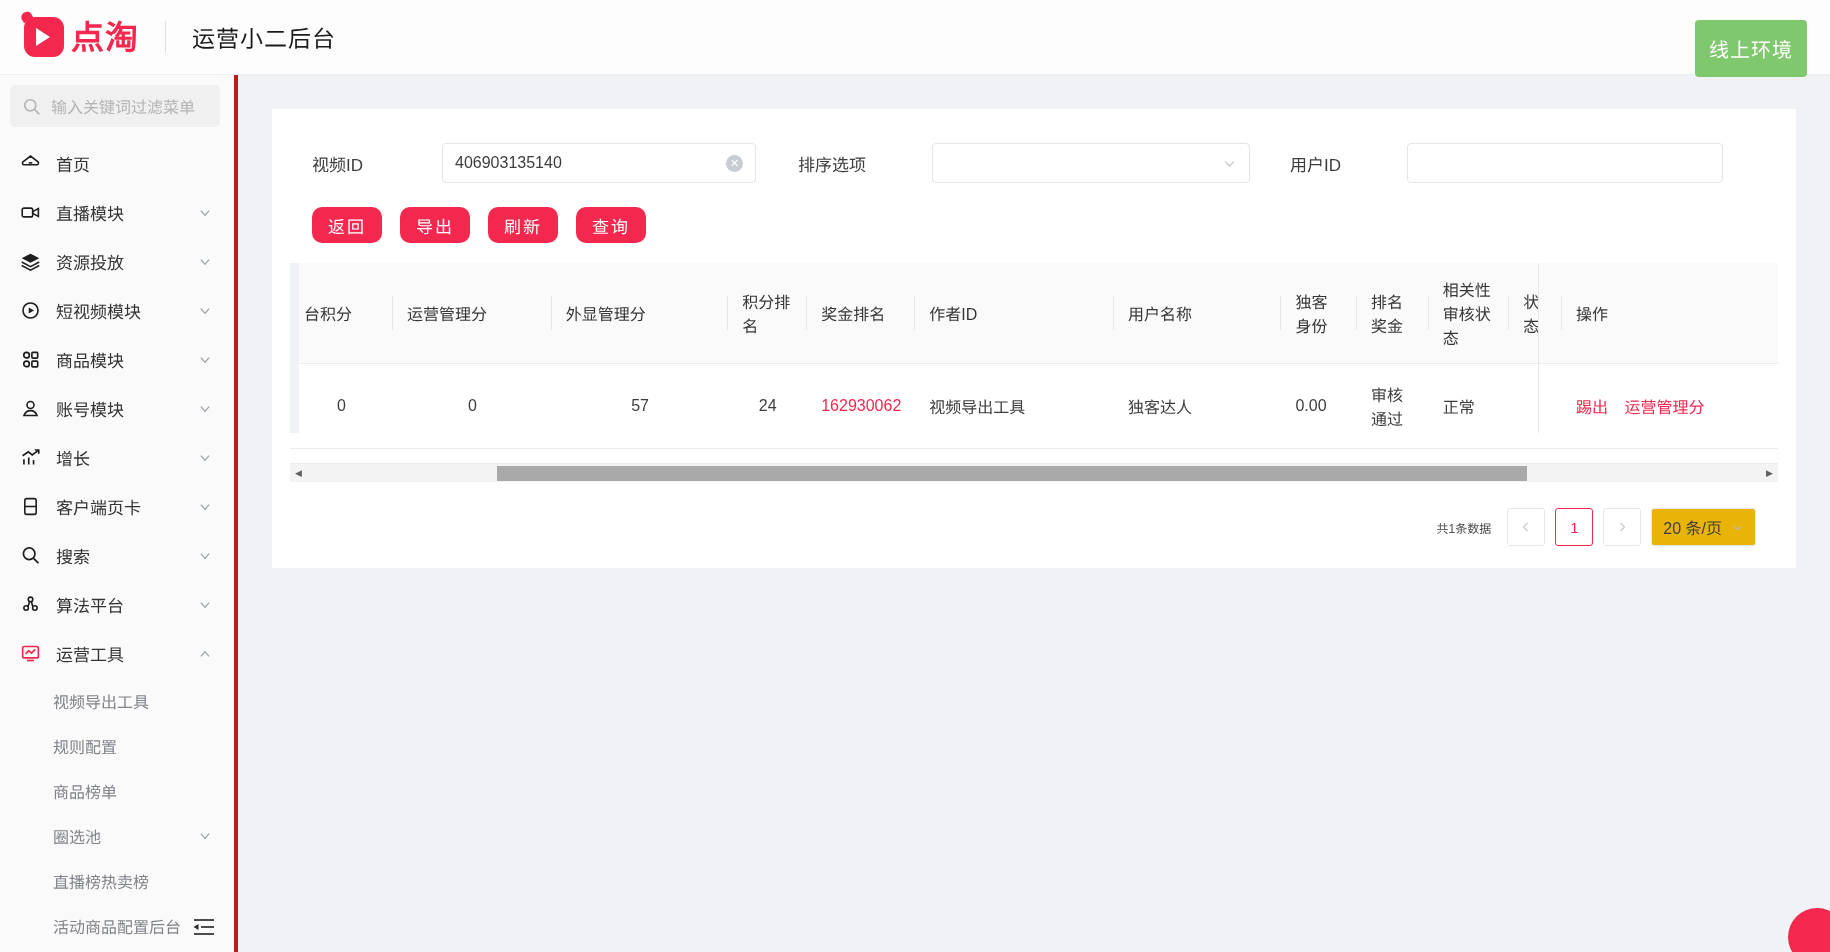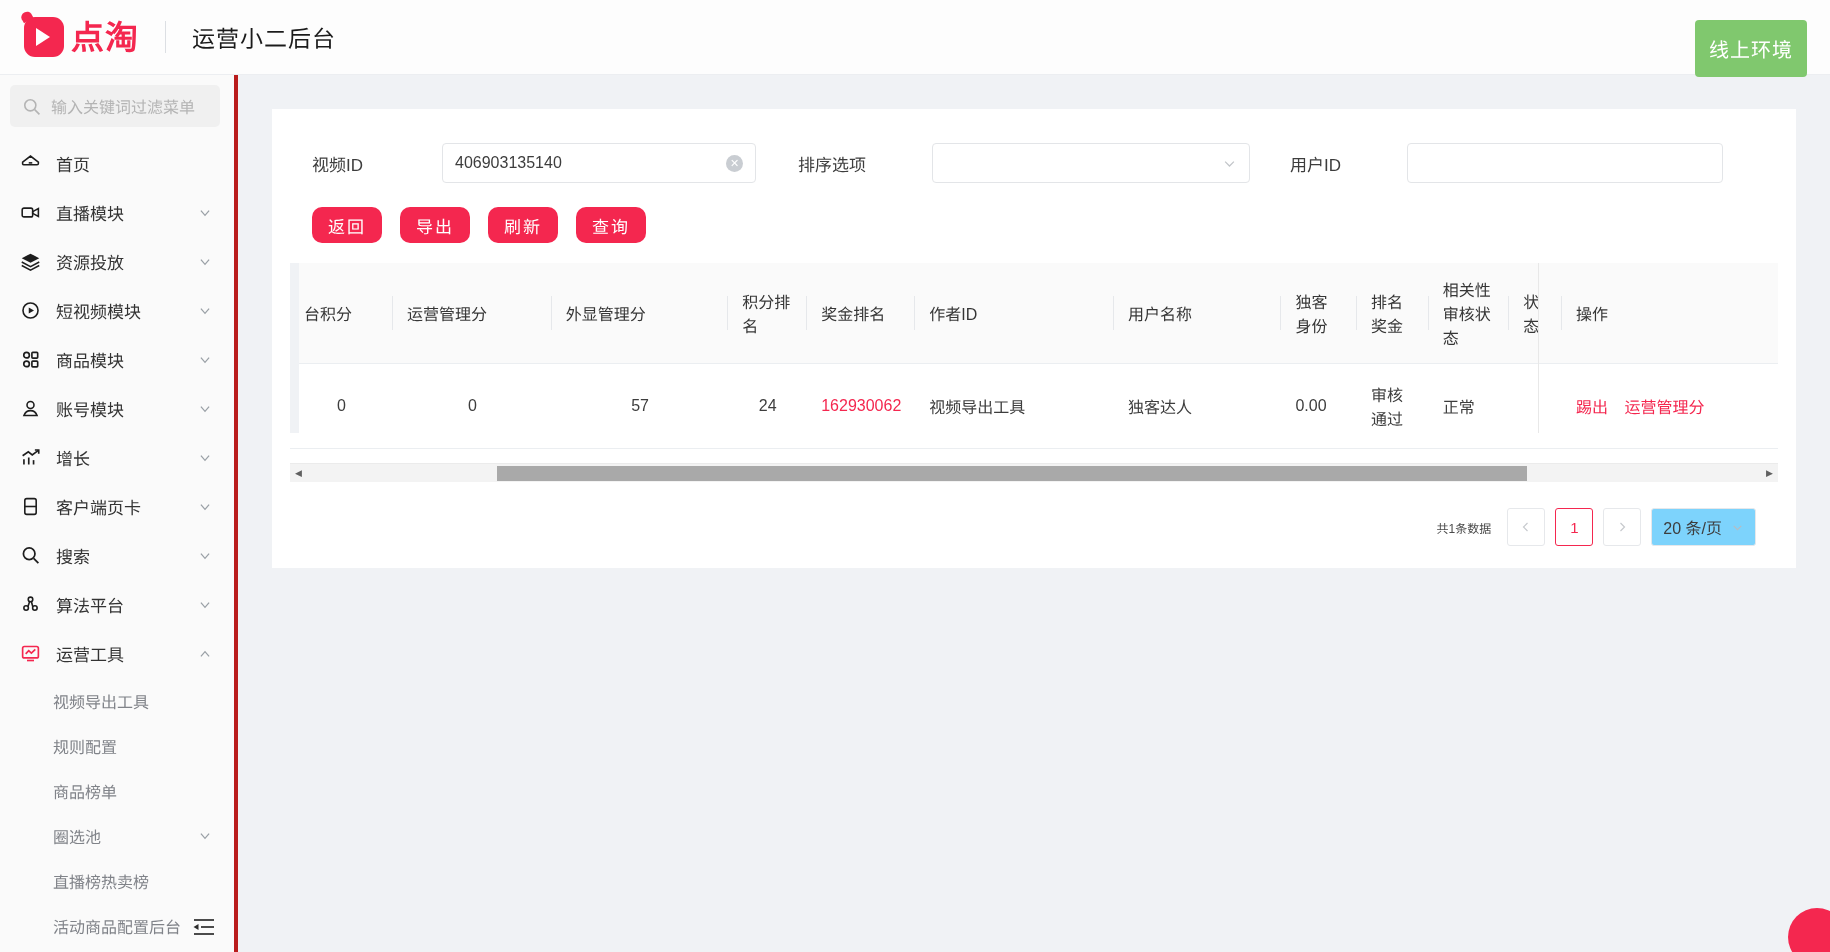--- a/index.html
+++ b/index.html
@@ -206,21 +206,21 @@
   }
   .pg-total { font-size: 12px; color: #4a4a4a; margin-right: 6px; }
   .pg-btn {
     width: 38px; height: 38px; border: 1px solid #e6e8eb; border-radius: 3px;
     background: #fff; color: #c6c9cd; font-size: 15px;
     display: flex; align-items: center; justify-content: center; cursor: pointer;
   }
   .pg-btn.num { color: #f4274f; border-color: #f4274f; }
   .pg-size {
     height: 38px; min-width: 104px; border: 1px solid #e6e8eb; border-radius: 3px;
-    background: #7dd3fc; font-size: 16px; color: #3d3d3d;
+    background: #eab308; font-size: 16px; color: #3d3d3d;
     display: flex; align-items: center; justify-content: flex-start; gap: 9px;
     padding: 0 11px; cursor: pointer;
   }
   .pg-size .caret { color: #b9bcc0; font-size: 11px; }
 
   
   .fab {
     position: absolute; right: -16px; bottom: -14px;
     width: 58px; height: 58px; border-radius: 50%;
     background: #f4274f; z-index: 40; cursor: pointer;

